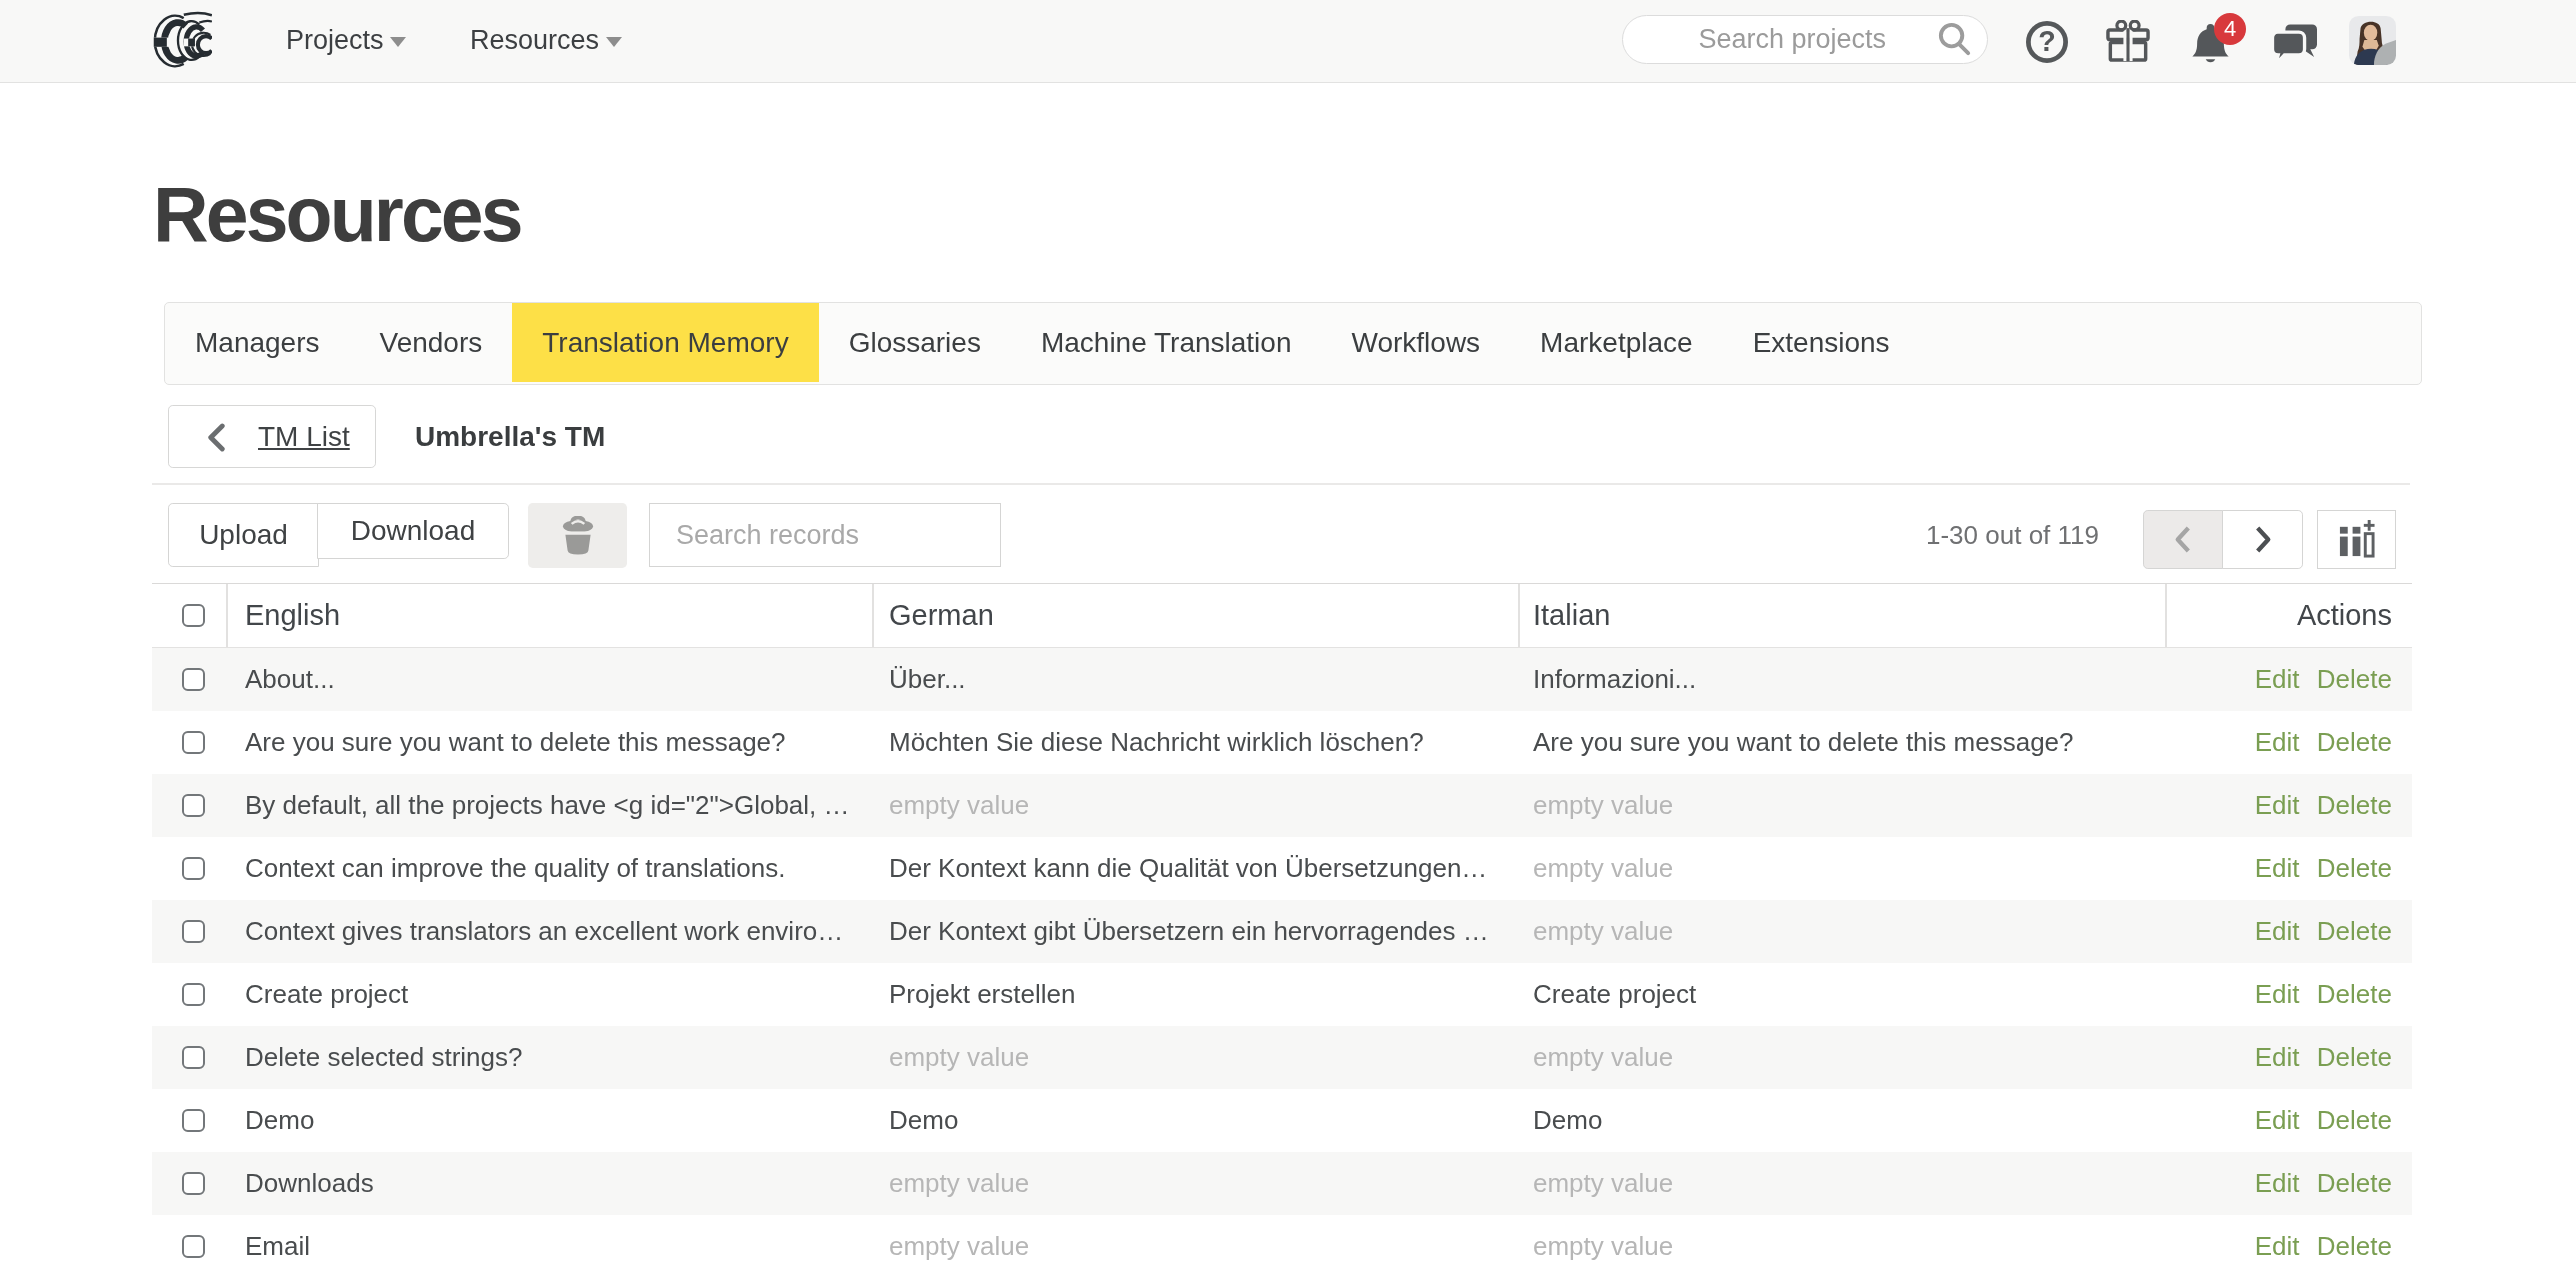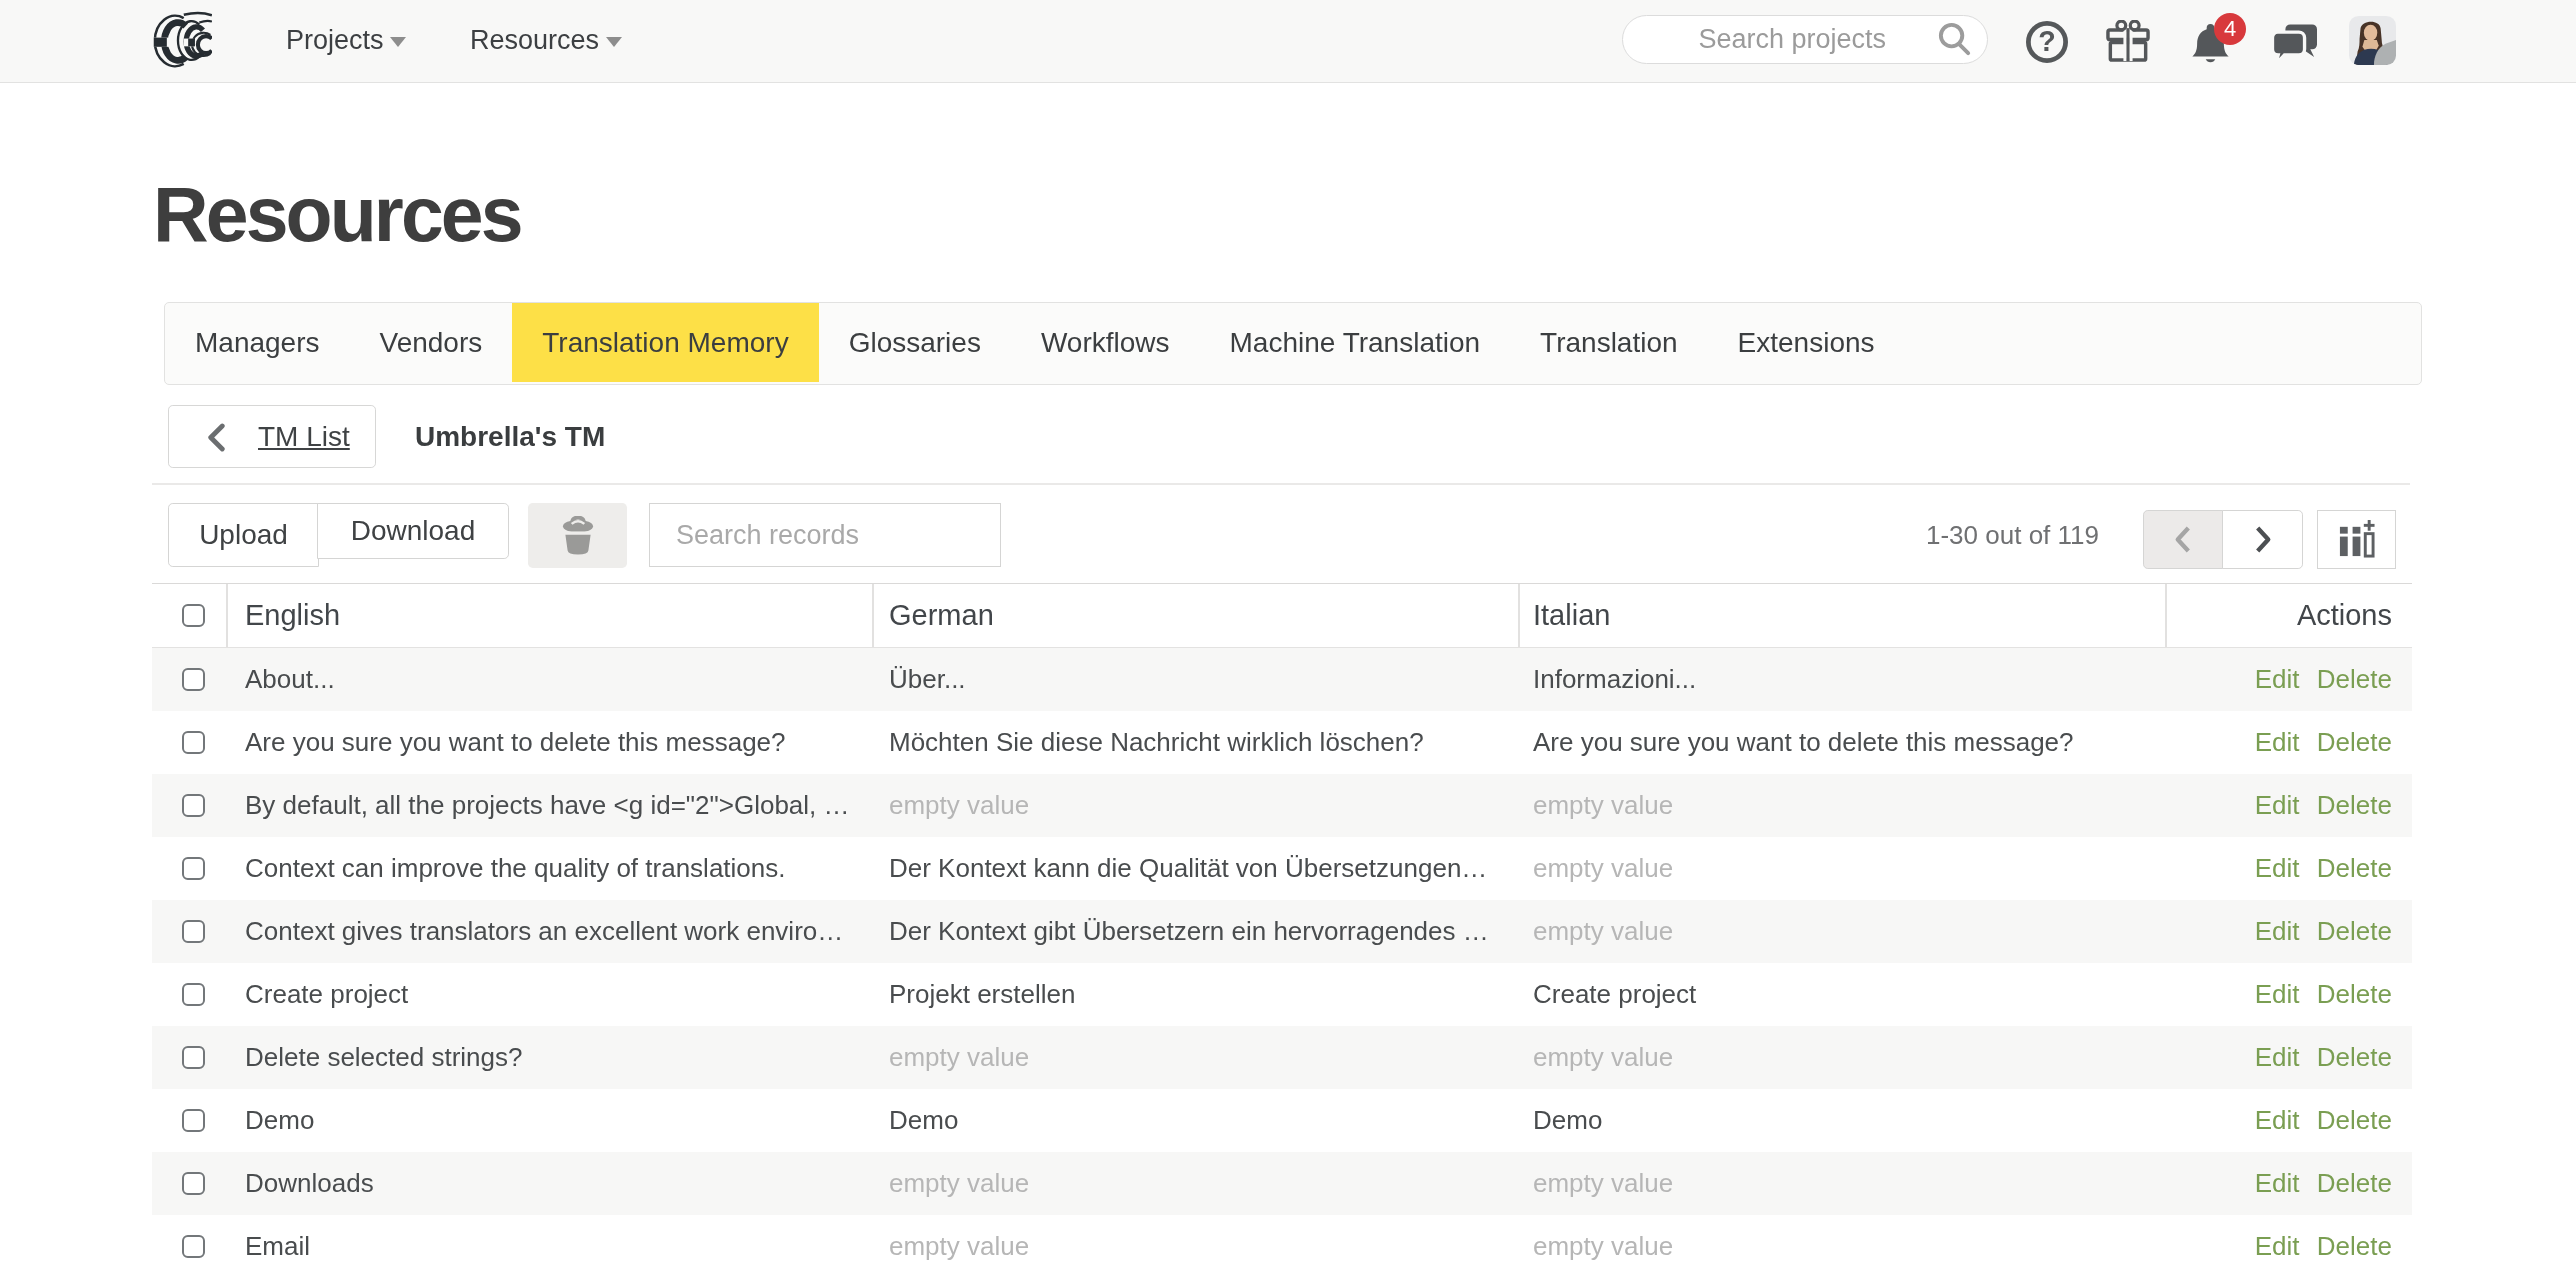--- a/index.html
+++ b/index.html
@@ -126,23 +126,23 @@
   </svg>
 </div>
 
 <h1 class="pagetitle">Resources</h1>
 
 <div class="tabs">
   <div class="tab">Managers</div>
   <div class="tab">Vendors</div>
   <div class="tab active">Translation Memory</div>
   <div class="tab">Glossaries</div>
+  <div class="tab">Machine Translation</div>
   <div class="tab">Workflows</div>
-  <div class="tab">Machine Translation</div>
-  <div class="tab">Translation</div>
+  <div class="tab">Marketplace</div>
   <div class="tab">Extensions</div>
 </div>
 
 <div class="tmlist">
   <svg class="abs" style="left:35px; top:17.4px;" width="25" height="29" viewBox="0 0 26 30">
     <polyline points="19,3 7,15 19,27" fill="none" stroke="#6b6e70" stroke-width="5" stroke-linecap="round" stroke-linejoin="round"></polyline>
   </svg>
   <span class="txt" style="margin-left:89px;">TM List</span>
 </div>
 <div class="tmtitle">Umbrella's TM</div>

